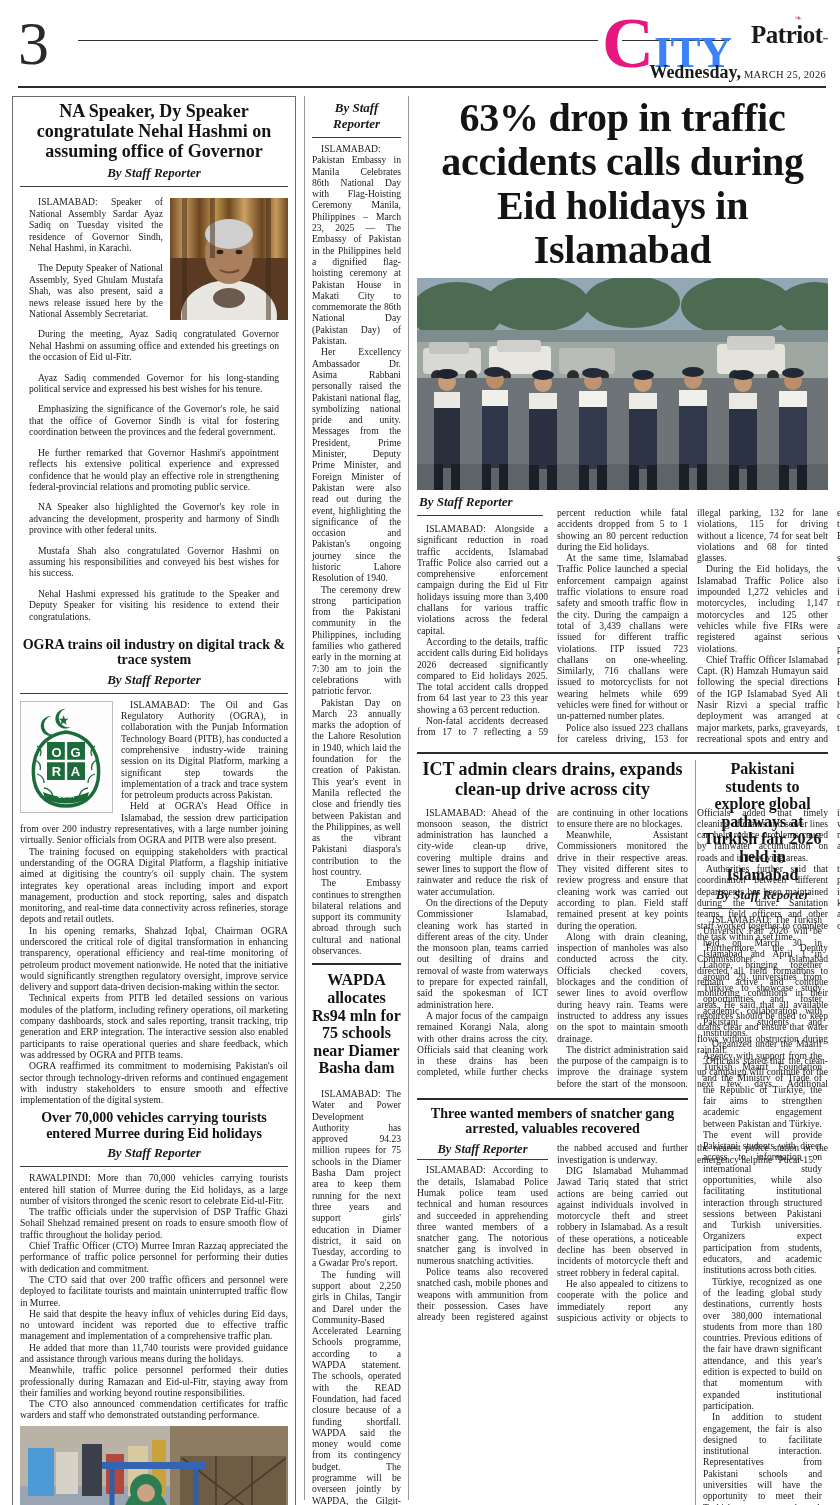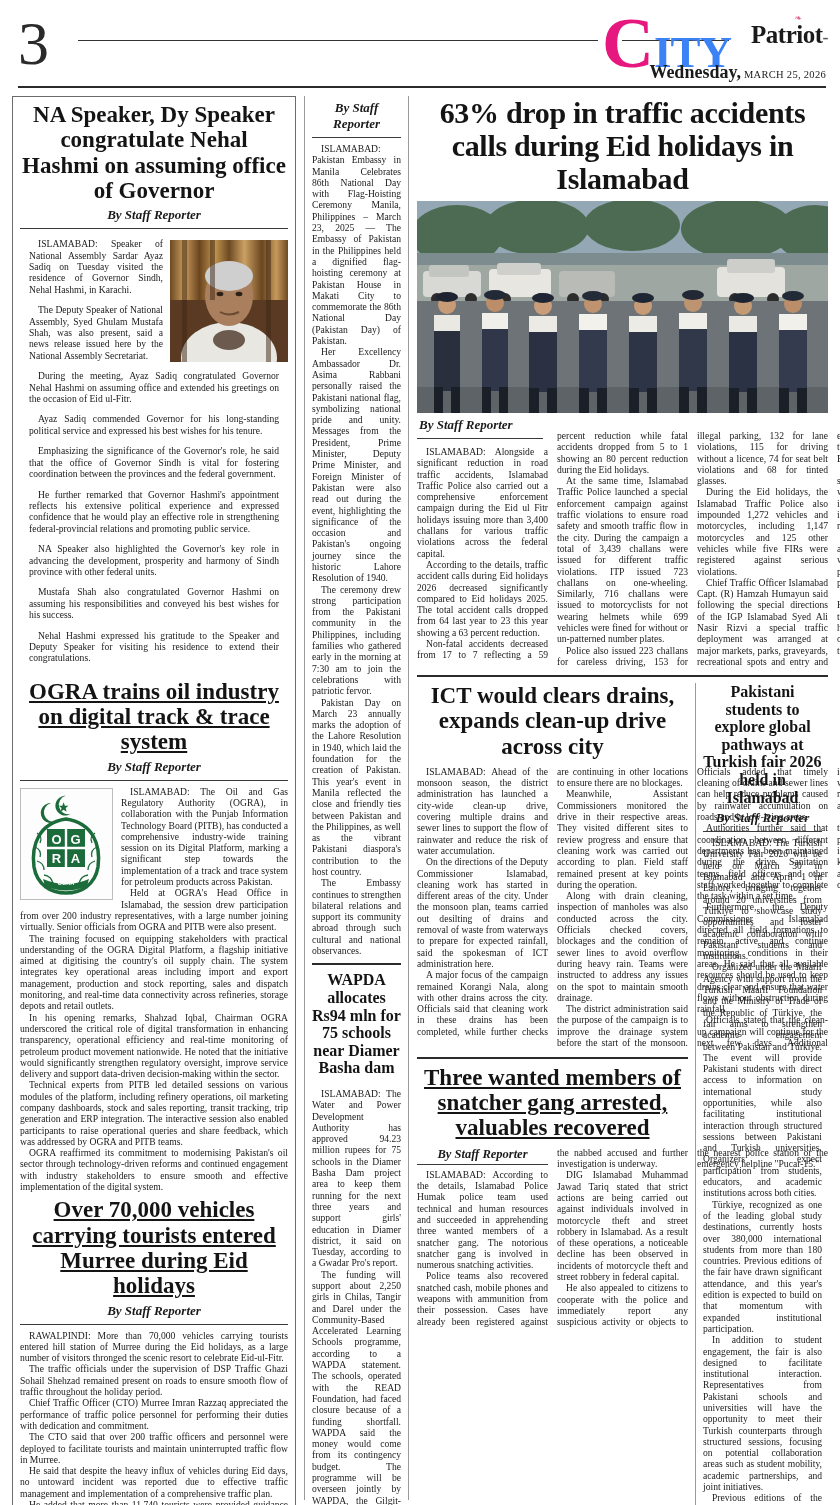--- a/index.html
+++ b/index.html
@@ -49,23 +49,23 @@
   
   .grid { display:flex; gap:0; margin-top:8px; height:1404px; }
   .col { position:relative; }
   .c1 { width:292px; padding-right:8px; }
   .c2 { width:124px; padding:0 7px; border-left:1px solid #9a9a9a; }
   .c3 { width:420px; padding-left:8px; border-left:1px solid #9a9a9a; }
 
   
   .boxed { border:1px solid #6b6b6b; padding:5px 7px 6px 7px; }
   .hl { text-align:center; font-weight:700; line-height:1.1; color:#141414; }
-  .hl-xl { font-size:30px; letter-spacing:-0.3px; }
-  .hl-l  { font-size:23px; }
-  .hl-m  { font-size:23px;text-decoration:underline; }
+  .hl-xl { font-size:40px; letter-spacing:-0.3px; }
+  .hl-l  { font-size:18px; }
+  .hl-m  { font-size:14px; }
   .hl-s  { font-size:16px; }
   .byline {
     text-align:center; font-style:italic; font-weight:700;
     font-size:13px; margin:4px 0 0 0; padding-bottom:3px;
   }
   .byline-rule { border-bottom:1.5px solid #3a3a3a; margin:2px 0 5px 0; }
   .body { font-size:9.6px; line-height:11.3px; text-align:justify; hyphens:auto; }
   .body p { margin:0; text-indent:9px; }
   .body p.first { text-indent:9px; }
   .cols2 { column-count:2; column-gap:9px; column-rule:none; }
@@ -414,21 +414,21 @@
 
         </div>
       </div>
 
       <div class="sep"></div>
 
       <div style="display:flex;">
 
         <div style="width:278px; padding-right:7px;">
           <div>
-            <div class="hl hl-l">ICT would clears drains, expands clean-up drive across city</div>
+            <div class="hl hl-l">ICT admin clears drains, expands clean-up drive across city</div>
             <div class="body cols2" style="column-fill:auto; height:284px; margin-top:7px;">
               <p class="first">ISLAMABAD: Ahead of the monsoon season, the district administration has launched a city-wide clean-up drive, covering multiple drains and sewer lines to support the flow of rainwater and reduce the risk of water accumulation.</p>
               <p>On the directions of the Deputy Commissioner Islamabad, cleaning work has started in different areas of the city. Under the monsoon plan, teams carried out desilting of drains and removal of waste from waterways to prepare for expected rainfall, said the spokesman of ICT administration here.</p>
               <p>A major focus of the campaign remained Korangi Nala, along with other drains across the city. Officials said that cleaning work in these drains has been completed, while further checks are continuing in other locations to ensure there are no blockages.</p>
               <p>Meanwhile, Assistant Commissioners monitored the drive in their respective areas. They visited different sites to review progress and ensure that cleaning work was carried out according to plan. Field staff remained present at key points during the operation.</p>
               <p>Along with drain cleaning, inspection of manholes was also conducted across the city. Officials checked covers, blockages and the condition of sewer lines to avoid overflow during heavy rain. Teams were instructed to address any issues on the spot to maintain smooth drainage.</p>
               <p>The district administration said the purpose of the campaign is to improve the drainage system before the start of the monsoon. Officials added that timely cleaning of drains and sewer lines can help reduce problems caused by rainwater accumulation on roads and in low-lying areas.</p>
               <p>Authorities further said that coordination between different departments has been maintained during the drive. Sanitation teams, field officers and other staff worked together to complete the task within a set time.</p>
               <p>Furthermore, the Deputy Commissioner Islamabad directed all field formations to remain active and continue monitoring conditions in their areas. He said that all available resources should be used to keep drains clear and ensure that water flows without obstruction during rainfall.</p>
               <p>Officials stated that the clean-up campaign will continue for the next few days. Additional inspections and follow-up work will also be carried out to maintain the system and address any new issues that may arise.</p>

